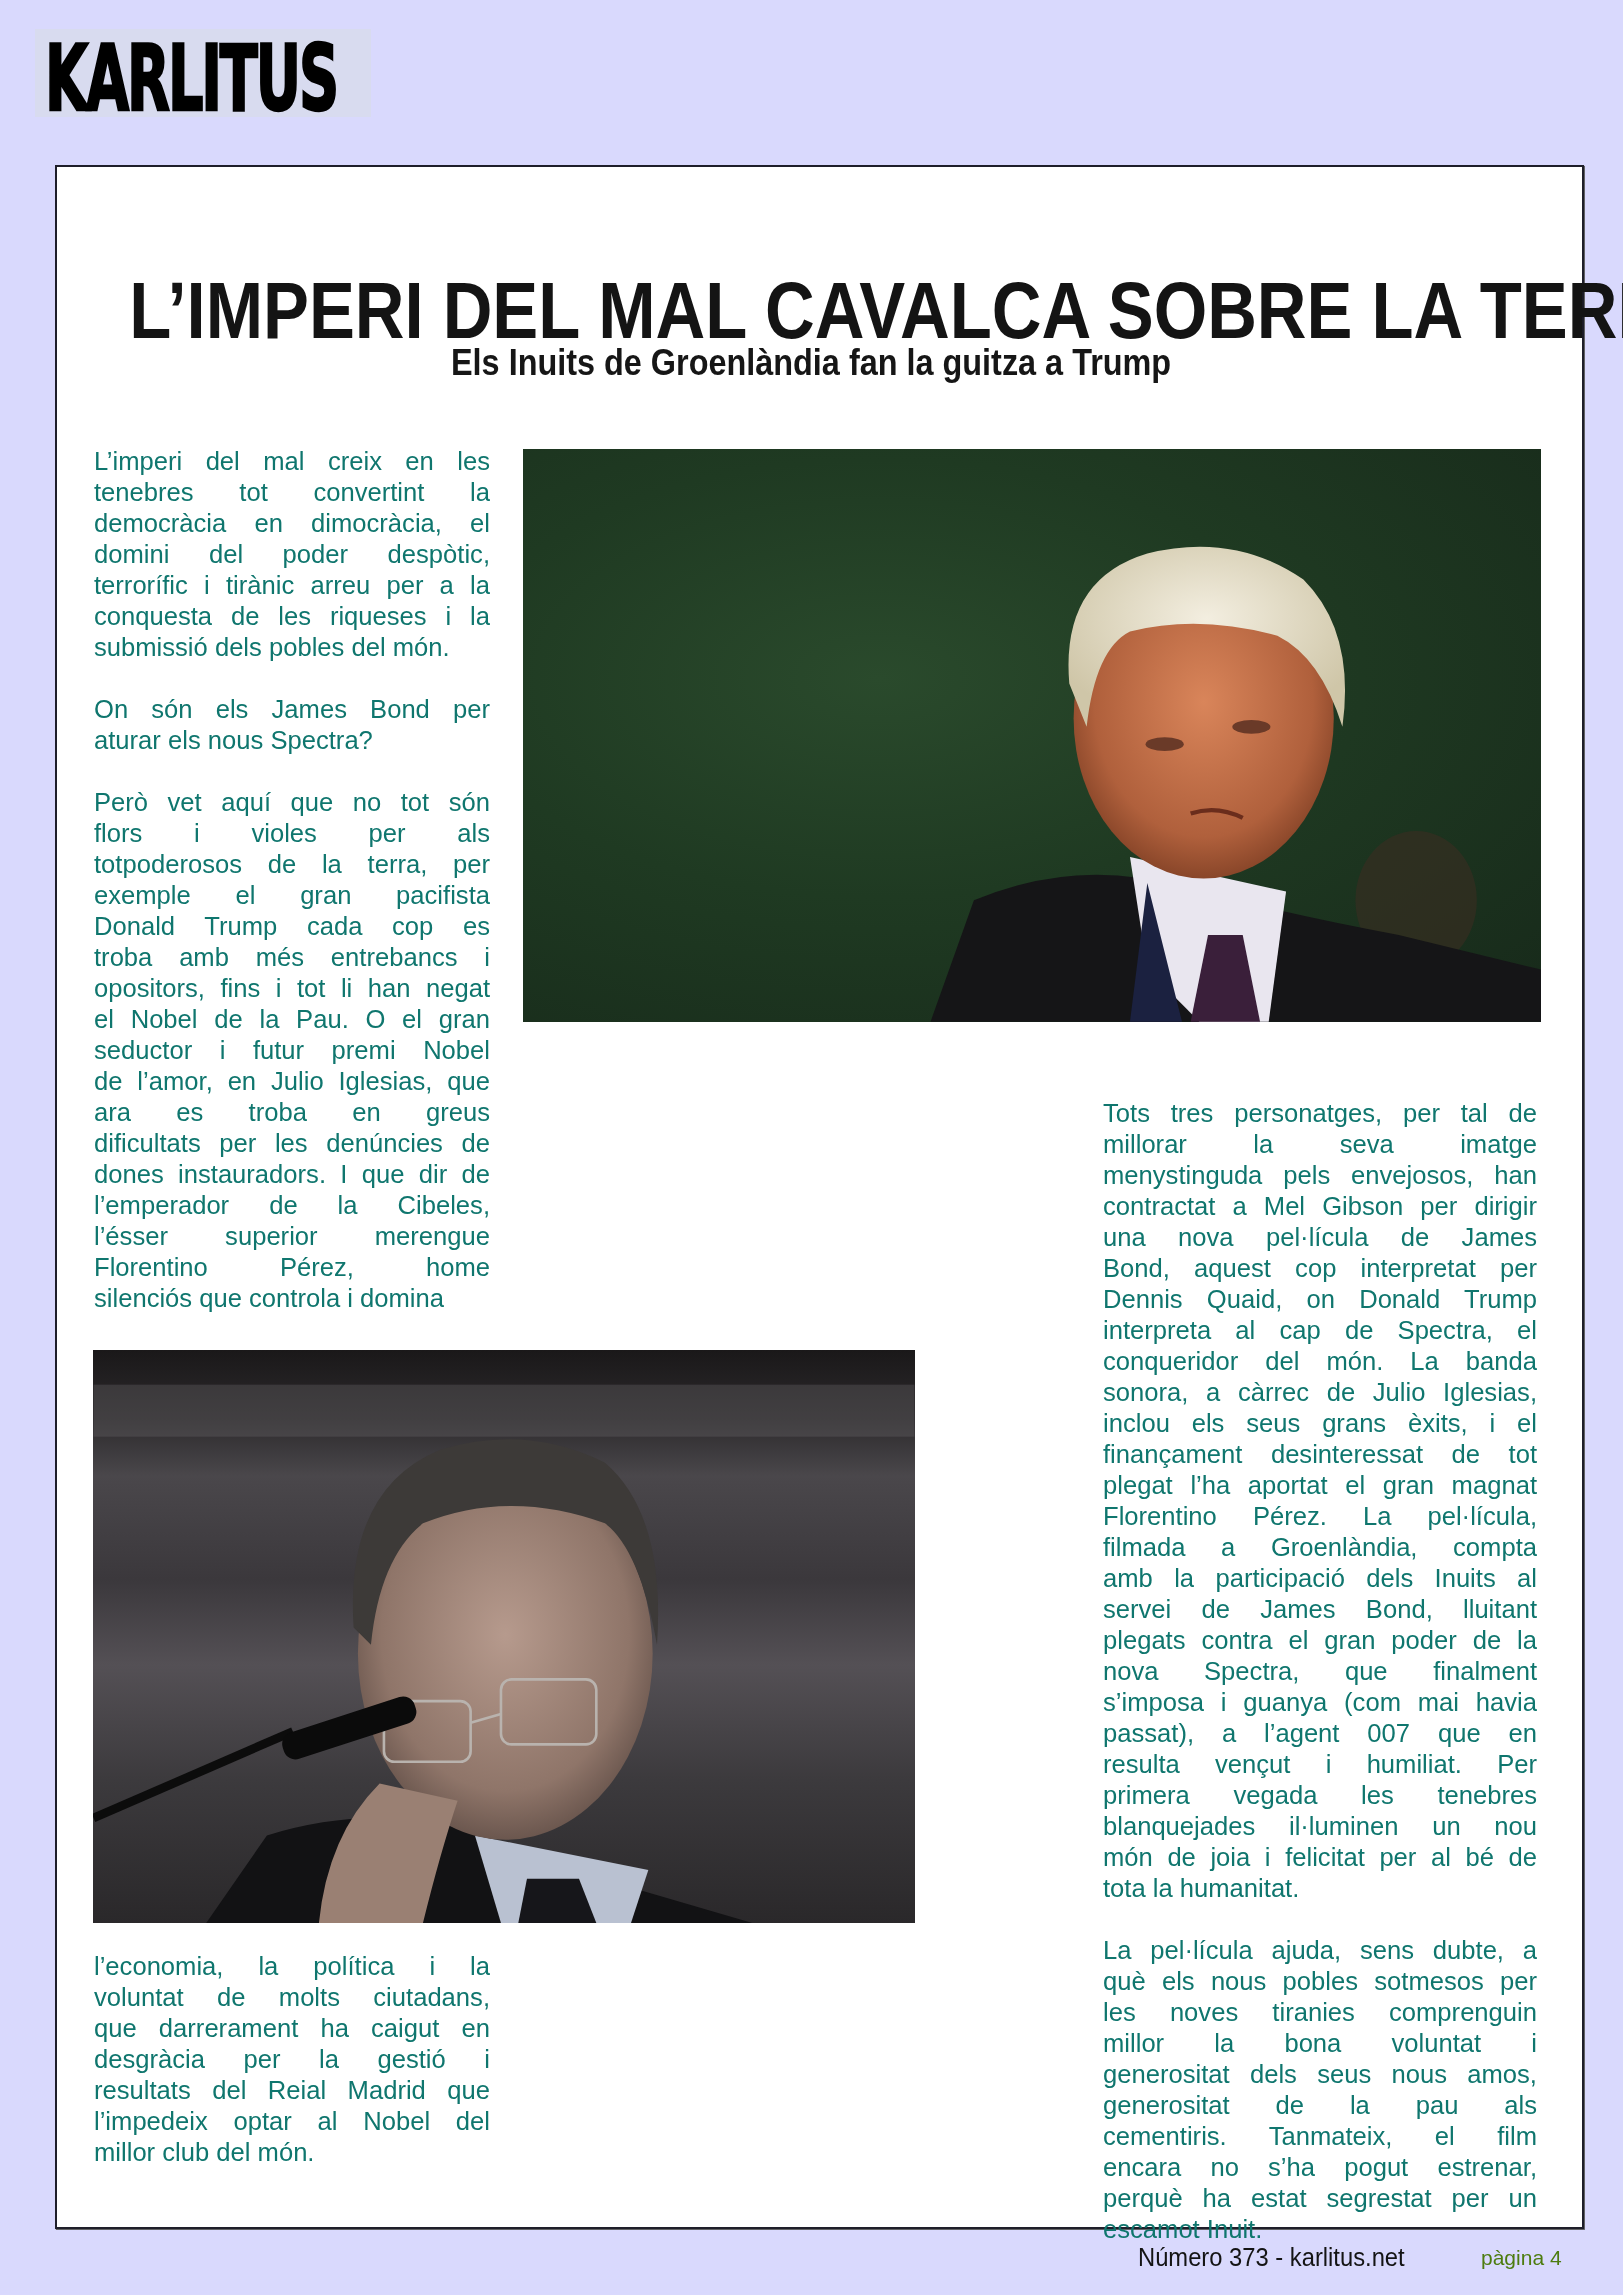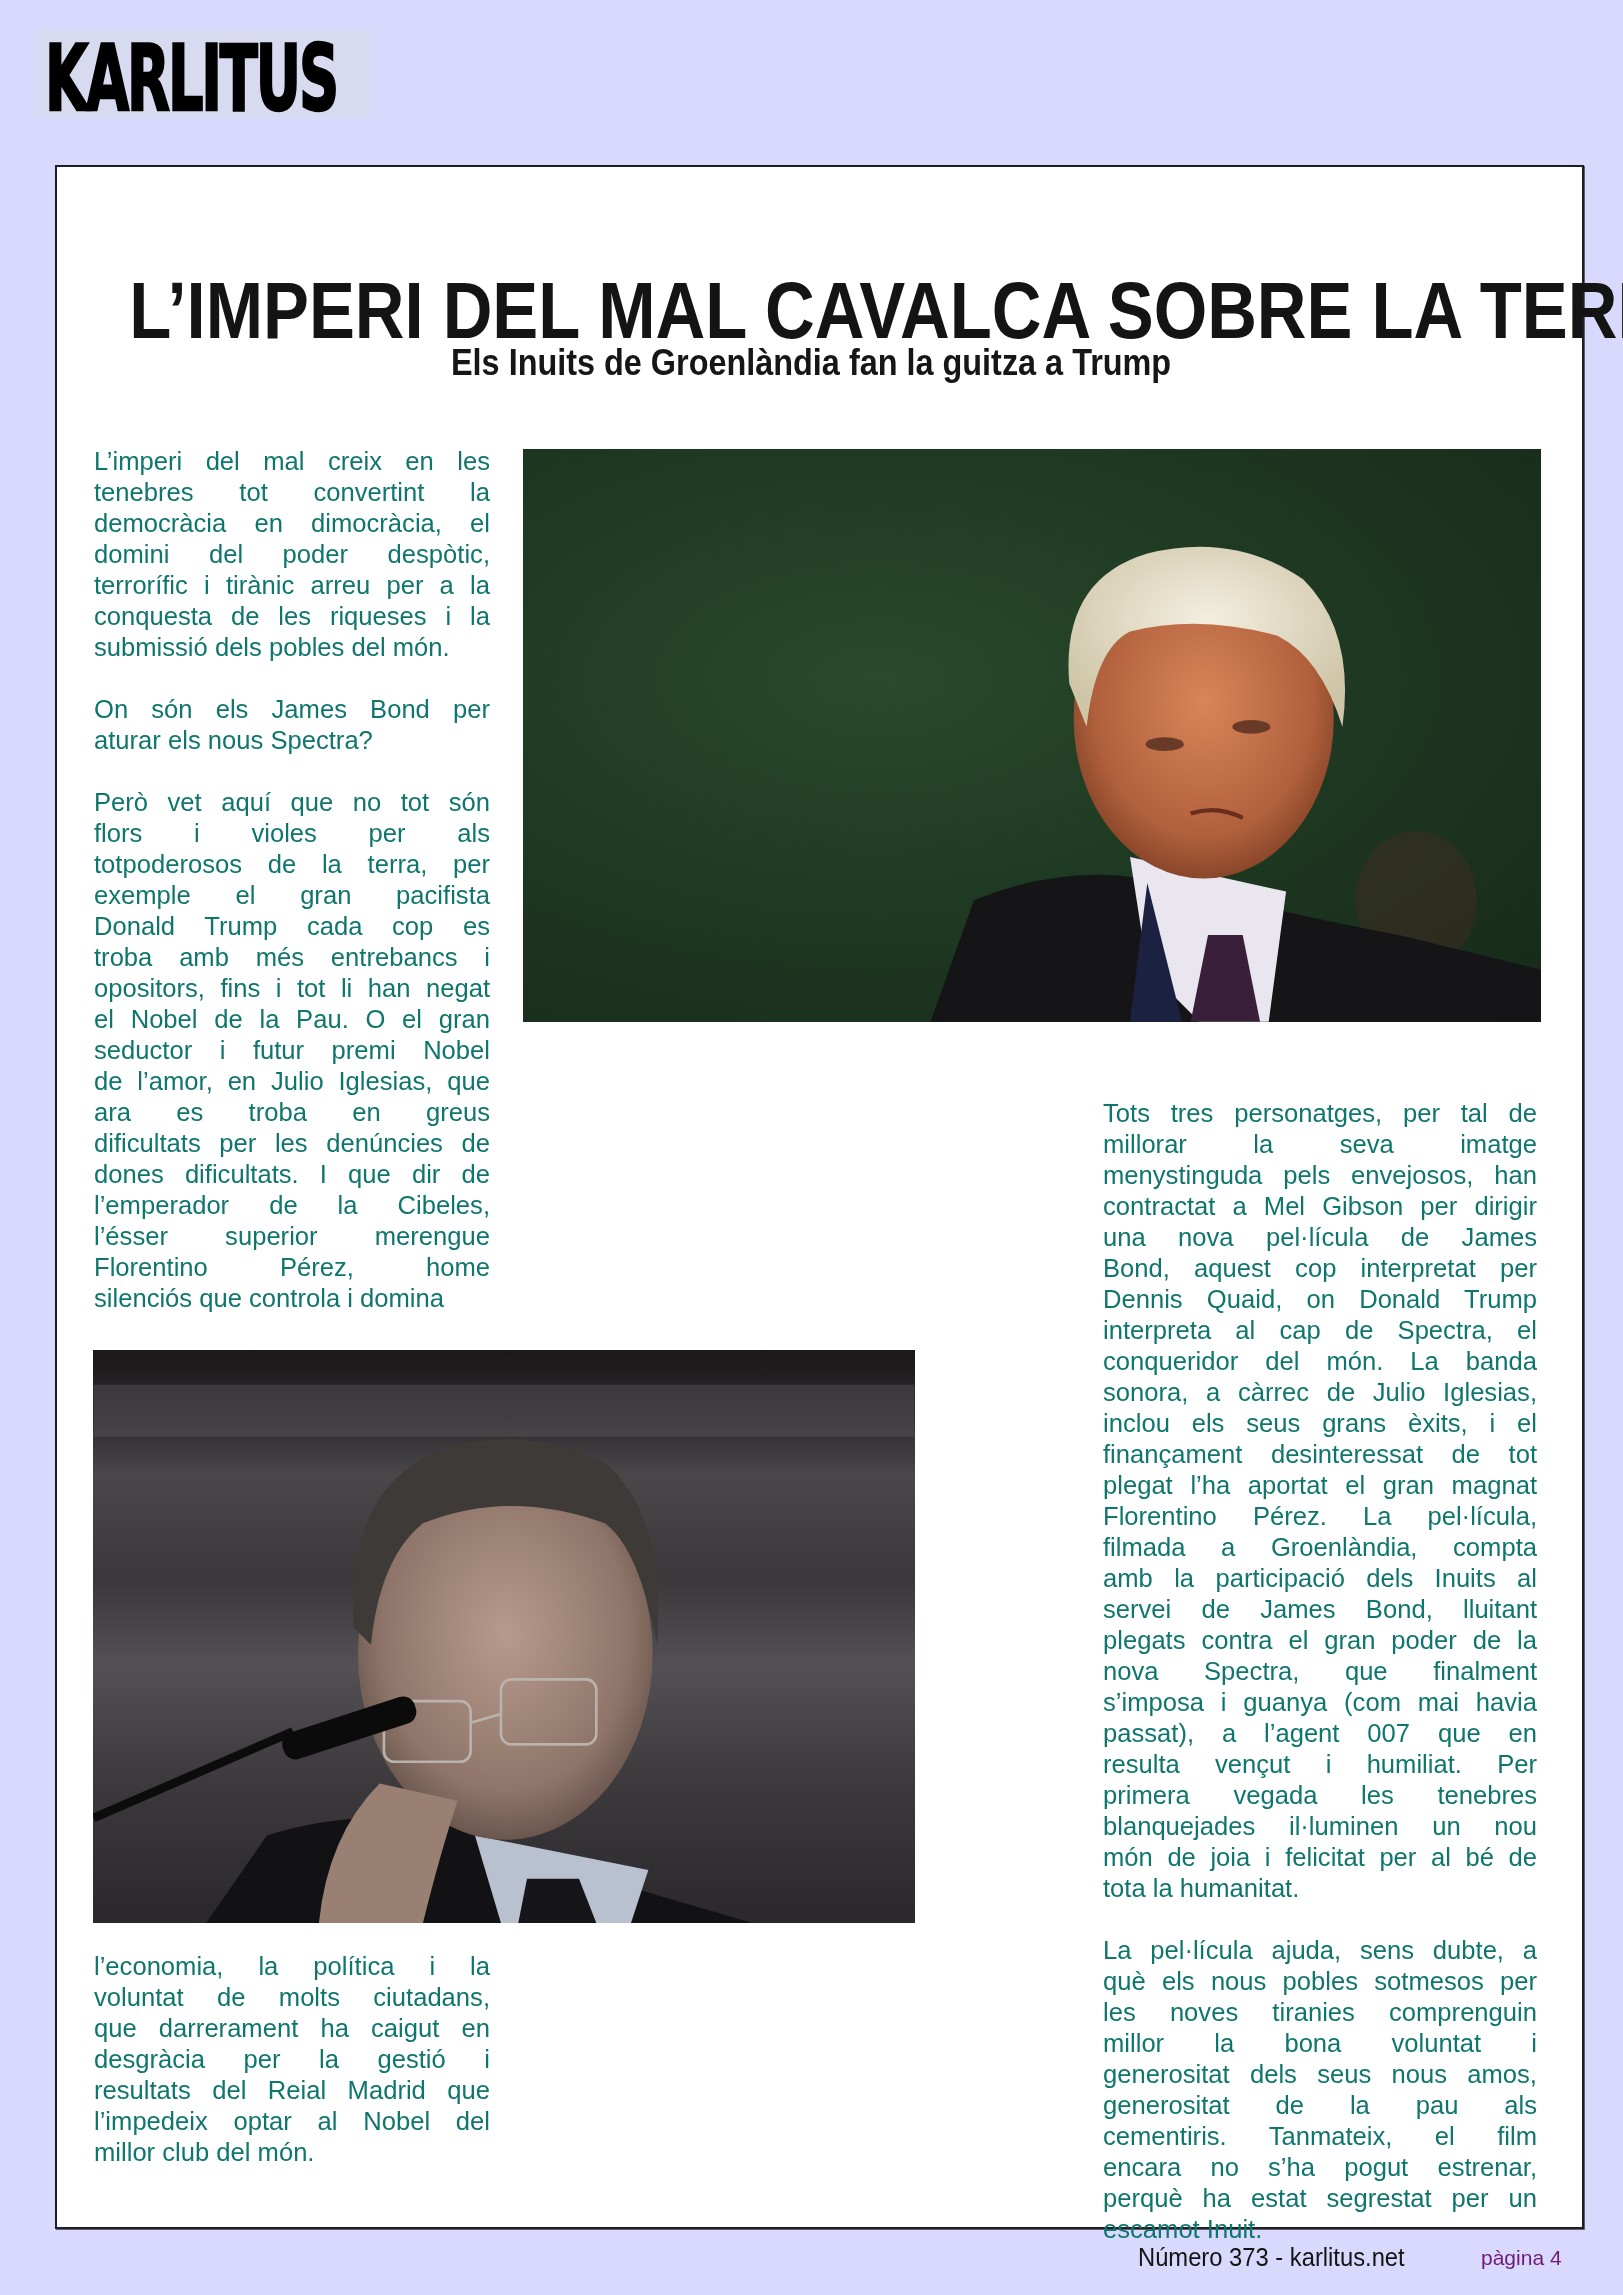--- a/index.html
+++ b/index.html
@@ -78,21 +78,21 @@
   }
   .footer-issue {
     position: absolute; left: 1138px; top: 2242px;
     font-family: "Liberation Sans", sans-serif; font-size: 25px; line-height: 31px;
     color: #141414; white-space: nowrap;
     transform: scaleX(0.95); transform-origin: left top;
   }
   .footer-page {
     position: absolute; left: 1481px; top: 2245px;
     font-family: "Liberation Sans", sans-serif; font-size: 21px; line-height: 26px;
-    color: #701a75; white-space: nowrap;
+    color: #4d7c0f; white-space: nowrap;
   }
 </style>
 </head>
 <body>
 
 <div class="logo-box"></div>
 <div class="logo-text">KARLITUS</div>
 
 <div class="page"></div>
 
@@ -116,21 +116,21 @@
     <span class="line">totpoderosos de la terra, per</span>
     <span class="line">exemple el gran pacifista</span>
     <span class="line">Donald Trump cada cop es</span>
     <span class="line">troba amb més entrebancs i</span>
     <span class="line">opositors, fins i tot li han negat</span>
     <span class="line">el Nobel de la Pau. O el gran</span>
     <span class="line">seductor i futur premi Nobel</span>
     <span class="line">de l’amor, en Julio Iglesias, que</span>
     <span class="line">ara es troba en greus</span>
     <span class="line">dificultats per les denúncies de</span>
-    <span class="line">dones dificultats. I que dir de</span>
+    <span class="line">dones instauradors. I que dir de</span>
     <span class="line">l’emperador de la Cibeles,</span>
     <span class="line">l’ésser superior merengue</span>
     <span class="line">Florentino Pérez, home</span>
     <span class="line last">silenciós que controla i domina</span>
   </div>
 
 <div class="photo photo-trump">
   <svg width="1018" height="573" viewBox="0 0 1174 660">
     <defs>
       <radialGradient id="face1" cx="50%" cy="45%" r="60%">

